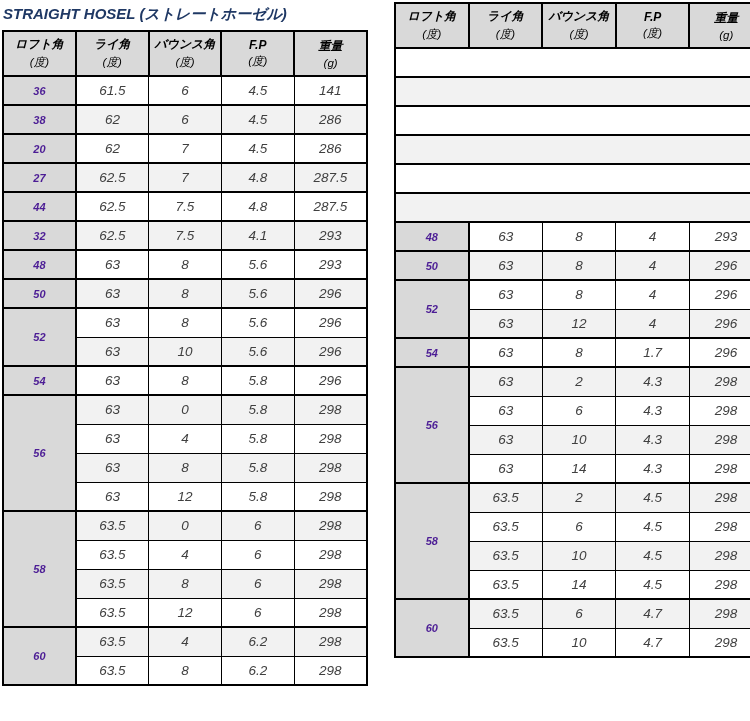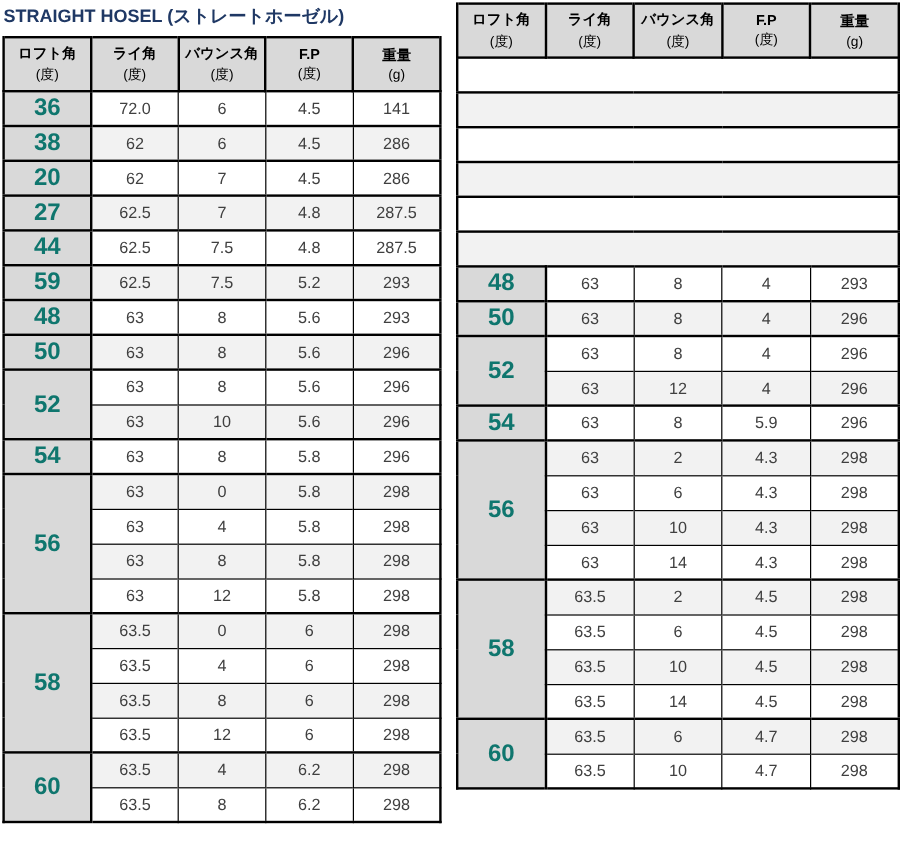--- a/index.html
+++ b/index.html
@@ -12,22 +12,23 @@
   }
   *{box-sizing:border-box;}
   html,body{margin:0;padding:0;background:#ffffff;}
   body{
     width:750px;height:721px;
     font-family:"Liberation Sans","DejaVu Sans",sans-serif;
     overflow:hidden;
   }
   .wrap{
     display:flex;
-    gap:12px;
+    gap:26px;
     padding:2px 0 0 2px;
+    font-style:italic;
   }
   .panel{flex:0 0 auto;}
   .panel-title{
     color:var(--title-color);
     font-weight:bold;
     font-size:15px;
     line-height:1.2;
     padding:3px 0 7px 1px;
     white-space:nowrap;
   }
@@ -68,22 +69,22 @@
     border-right:1px solid var(--border-color);
     background:#ffffff;
   }
   tr.group-start td{border-top:2px solid var(--border-color);}
   tr.sub-row td{border-top:1px solid var(--border-color);}
   tr.stripe td{background:var(--stripe-bg);}
   .spec-table td.loft-cell{
     background:var(--loft-bg);
     border-right:2px solid var(--border-color);
     font-weight:bold;
-    color:#0f766e;
-    font-size:20px;
+    color:#4c1d95;
+    font-size:11px;
   }
   tr.stripe td.loft-cell{background:var(--loft-bg);}
   .spec-table td.empty-cell{padding:0;}
 </style>
 </head>
 <body>
 
 <div class="wrap">
 
   <section class="panel">
@@ -116,21 +117,21 @@
             </th>
             <th>
               <div>重量</div>
               <div class="unit">(g)</div>
             </th>
           </tr>
         </thead>
       <tbody>
           <tr class="group-start">
             <td class="loft-cell" rowspan="1">36</td>
-            <td class="data-cell">72.0</td>
+            <td class="data-cell">61.5</td>
             <td class="data-cell">6</td>
             <td class="data-cell">4.5</td>
             <td class="data-cell">141</td>
           </tr>
           <tr class="group-start stripe">
             <td class="loft-cell" rowspan="1">38</td>
             <td class="data-cell">62</td>
             <td class="data-cell">6</td>
             <td class="data-cell">4.5</td>
             <td class="data-cell">286</td>
@@ -150,24 +151,24 @@
             <td class="data-cell">287.5</td>
           </tr>
           <tr class="group-start">
             <td class="loft-cell" rowspan="1">44</td>
             <td class="data-cell">62.5</td>
             <td class="data-cell">7.5</td>
             <td class="data-cell">4.8</td>
             <td class="data-cell">287.5</td>
           </tr>
           <tr class="group-start stripe">
-            <td class="loft-cell" rowspan="1">59</td>
+            <td class="loft-cell" rowspan="1">32</td>
             <td class="data-cell">62.5</td>
             <td class="data-cell">7.5</td>
-            <td class="data-cell">5.2</td>
+            <td class="data-cell">4.1</td>
             <td class="data-cell">293</td>
           </tr>
           <tr class="group-start">
             <td class="loft-cell" rowspan="1">48</td>
             <td class="data-cell">63</td>
             <td class="data-cell">8</td>
             <td class="data-cell">5.6</td>
             <td class="data-cell">293</td>
           </tr>
           <tr class="group-start stripe">
@@ -340,21 +341,21 @@
           <tr class="sub-row stripe">
             <td class="data-cell">63</td>
             <td class="data-cell">12</td>
             <td class="data-cell">4</td>
             <td class="data-cell">296</td>
           </tr>
           <tr class="group-start">
             <td class="loft-cell" rowspan="1">54</td>
             <td class="data-cell">63</td>
             <td class="data-cell">8</td>
-            <td class="data-cell">5.9</td>
+            <td class="data-cell">1.7</td>
             <td class="data-cell">296</td>
           </tr>
           <tr class="group-start stripe">
             <td class="loft-cell" rowspan="4">56</td>
             <td class="data-cell">63</td>
             <td class="data-cell">2</td>
             <td class="data-cell">4.3</td>
             <td class="data-cell">298</td>
           </tr>
           <tr class="sub-row">

